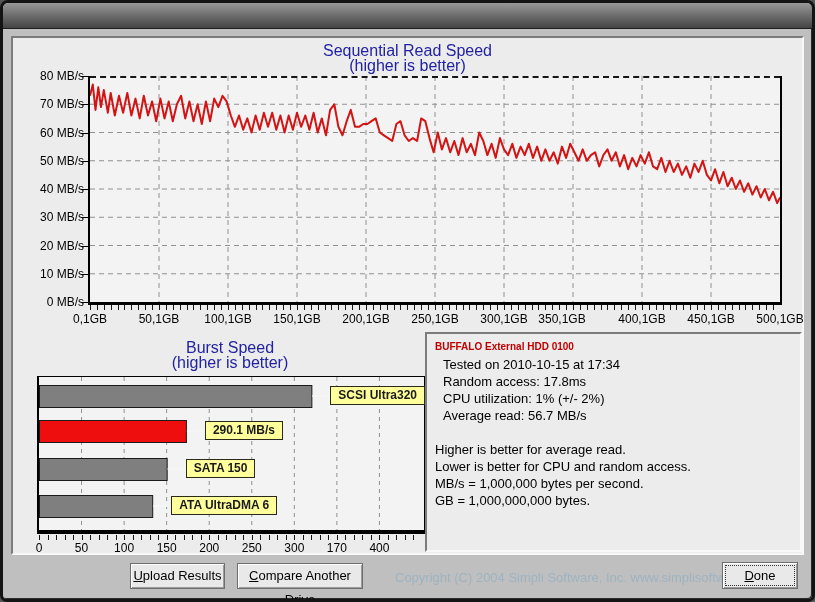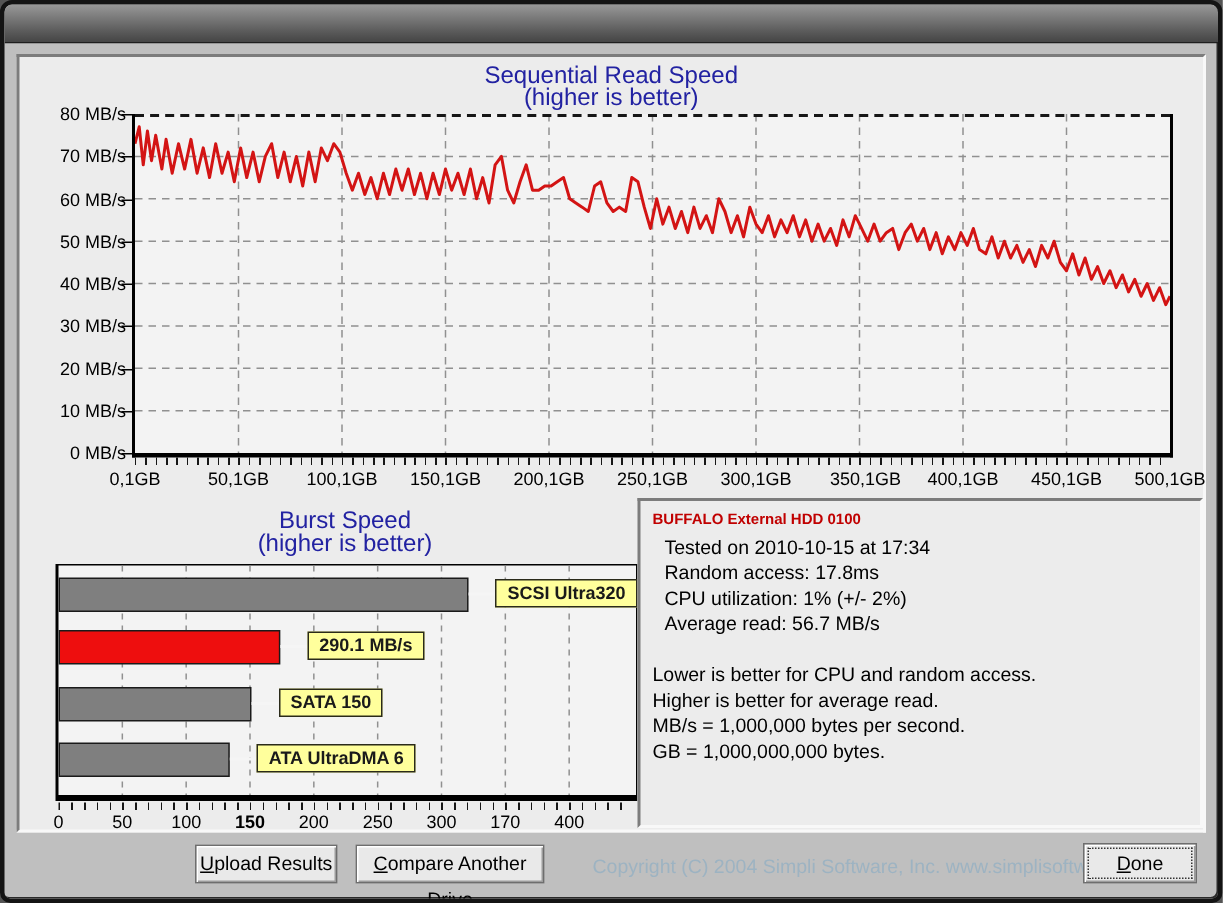--- a/index.html
+++ b/index.html
@@ -163,21 +163,21 @@
         <div class="ytick" style="left:68px; top:264px;"></div>
       </div>
     <div id="seq-xlabels">
         <div class="axis-label xlab" style="left:45px; top:274px;">0,1GB</div>
         <div class="axis-label xlab" style="left:114px; top:274px;">50,1GB</div>
         <div class="axis-label xlab" style="left:183px; top:274px;">100,1GB</div>
         <div class="axis-label xlab" style="left:252px; top:274px;">150,1GB</div>
         <div class="axis-label xlab" style="left:321px; top:274px;">200,1GB</div>
         <div class="axis-label xlab" style="left:390px; top:274px;">250,1GB</div>
         <div class="axis-label xlab" style="left:459px; top:274px;">300,1GB</div>
-        <div class="axis-label xlab" style="left:532px; top:274px;text-align:center;">350,1GB</div>
+        <div class="axis-label xlab" style="left:517px; top:274px;text-align:center;">350,1GB</div>
         <div class="axis-label xlab" style="left:597px; top:274px;">400,1GB</div>
         <div class="axis-label xlab" style="left:666px; top:274px;">450,1GB</div>
         <div class="axis-label xlab" style="left:735px; top:274px;">500,1GB</div>
       </div>
     <div class="tickstrip" id="seq-ticks" style="left:77px; top:267px; width:690px;"></div>
 
     <div class="chart-title" id="burst-title">
       <div>Burst Speed</div>
       <div>(higher is better)</div>
     </div>
@@ -206,37 +206,37 @@
         <div class="bar-label" style="left:317.35555555555555px; top:348px;">SCSI Ultra320</div>
         <div class="bar-label" style="left:191.90177777777777px; top:383px;">290.1 MB/s</div>
         <div class="bar-label" style="left:172.66666666666669px; top:421px;">SATA 150</div>
         <div class="bar-label" style="left:158.1977777777778px; top:458px;">ATA UltraDMA 6</div>
       </div>
     <div class="tickstrip" id="burst-ticks" style="left:26px; top:497px; width:383px;"></div>
     <div id="burst-xlabels">
         <div class="axis-label xlab" style="left:-6px; top:503px; width:64px;">0</div>
         <div class="axis-label xlab" style="left:36.55555555555556px; top:503px; width:64px;">50</div>
         <div class="axis-label xlab" style="left:79.11111111111111px; top:503px; width:64px;">100</div>
-        <div class="axis-label xlab" style="left:121.66666666666669px; top:503px; width:64px;font-weight:bold;">150</div>
+        <div class="axis-label xlab" style="left:121.66666666666669px; top:503px; width:64px;">150</div>
         <div class="axis-label xlab" style="left:164.22222222222223px; top:503px; width:64px;">200</div>
         <div class="axis-label xlab" style="left:206.7777777777778px; top:503px; width:64px;">250</div>
         <div class="axis-label xlab" style="left:249.33333333333337px; top:503px; width:64px;">300</div>
         <div class="axis-label xlab" style="left:291.8888888888889px; top:503px; width:64px;">170</div>
         <div class="axis-label xlab" style="left:334.44444444444446px; top:503px; width:64px;">400</div>
       </div>
 
     <div class="info-panel">
       <div class="info-title">BUFFALO External HDD 0100</div>
       <div class="info-line">Tested on 2010-10-15 at 17:34</div>
       <div class="info-line">Random access: 17.8ms</div>
       <div class="info-line">CPU utilization: 1% (+/- 2%)</div>
       <div class="info-line">Average read: 56.7 MB/s</div>
       <div class="info-gap"></div>
+      <div class="info-note">Higher is better for average read.</div>
       <div class="info-note">Lower is better for CPU and random access.</div>
-      <div class="info-note">Higher is better for average read.</div>
       <div class="info-note">MB/s = 1,000,000 bytes per second.</div>
       <div class="info-note">GB = 1,000,000,000 bytes.</div>
     </div>
   </div>
 
   <button class="btn" style="left:127px; top:560px; width:95px;">
     <span class="lbl">Upload Results</span>
   </button>
   <button class="btn" style="left:234px; top:560px; width:126px;">
     <span class="lbl">Compare Another Drive</span>

